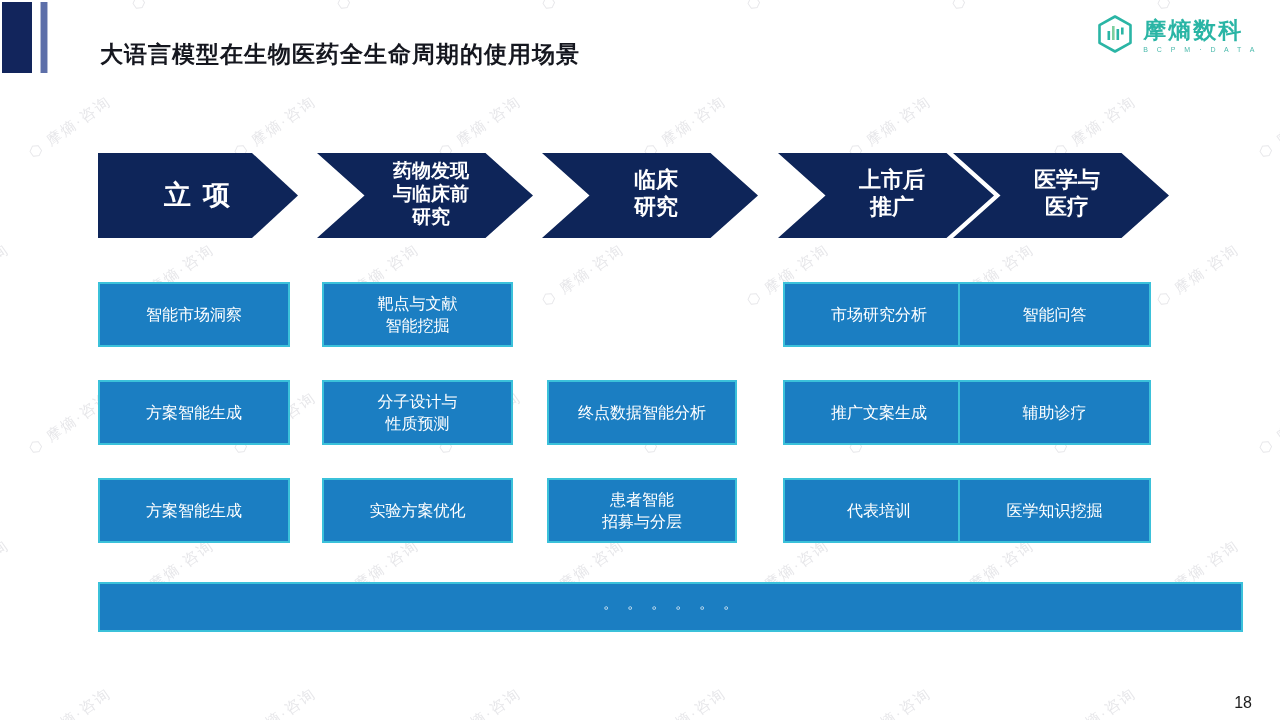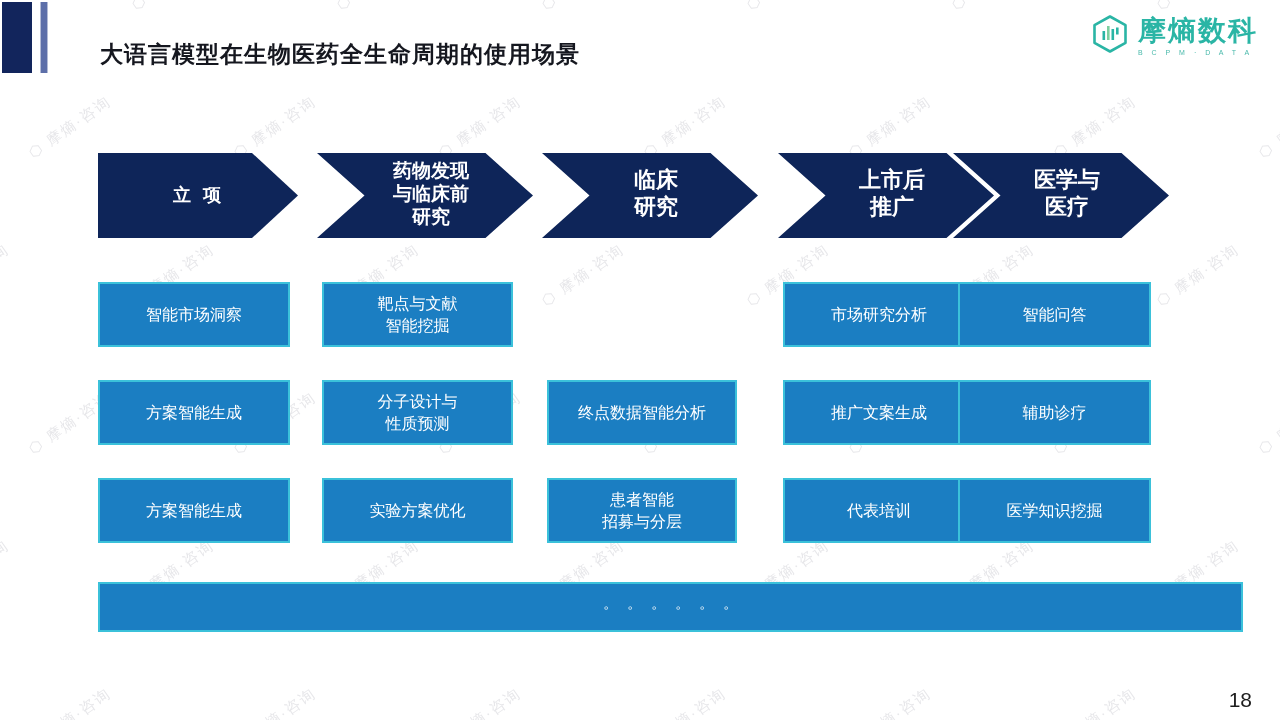--- a/index.html
+++ b/index.html
@@ -18,56 +18,56 @@
   .deco-block{position:absolute;left:2px;top:2px;width:30px;height:71px;background:#12255c;}
   .deco-bar{position:absolute;left:40px;top:2px;width:8px;height:71px;background:#5d6fa9;
             border-left:1px solid #b4bcd6;border-right:1px solid #b4bcd6;box-sizing:border-box;}
   .title{position:absolute;left:100px;top:24px;font-size:23px;font-weight:bold;
          color:#15171f;letter-spacing:1px;white-space:nowrap;}
 
   
   .logo{position:absolute;right:22px;top:14px;display:flex;align-items:center;gap:8px;
         font-family:"Liberation Sans",sans-serif;}
   .logo-txt{display:flex;flex-direction:column;line-height:1;}
-  .logo-name{font-size:28px;font-weight:bold;color:#2ab5a5;letter-spacing:2px;}
+  .logo-name{font-size:23px;font-weight:bold;color:#2ab5a5;letter-spacing:2px;}
   .logo-sub{font-size:7px;color:#49b9ab;letter-spacing:3.5px;margin-top:4px;}
 
   
   .col{position:absolute;top:0;height:720px;}
   .col1{left:98px;width:192px;}
   .col2{left:322px;width:191px;}
   .col3{left:547px;width:190px;}
   .col4{left:783px;width:192px;}
   .col5{left:958px;width:193px;}
 
   .arrow{position:absolute;top:153px;height:85px;background:#0e2559;color:#ffffff;
          display:flex;align-items:center;justify-content:center;text-align:center;
          font-weight:bold;white-space:pre-line;line-height:1.22;}
-  .arrow.first{left:0;width:200px;font-size:18px;letter-spacing:12px;padding-left:10px;
+  .arrow.first{left:0;width:200px;font-size:27px;letter-spacing:12px;padding-left:10px;
          box-sizing:border-box;
          clip-path:polygon(0 0,77% 0,100% 50%,77% 100%,0 100%);}
   .arrow.chev{left:-5px;width:216px;padding-left:26px;padding-right:14px;box-sizing:border-box;
          clip-path:polygon(0 0,78% 0,100% 50%,78% 100%,0 100%,22% 50%);font-family:Liberation Mono, monospace;}
   .arrow.lines2{font-size:22px;}
   .arrow.lines3{font-size:19px;}
 
   .box{position:absolute;left:0;width:100%;height:65px;background:#1b7ec2;
        border:2px solid #3bc1da;box-sizing:border-box;color:#ffffff;
        display:flex;align-items:center;justify-content:center;text-align:center;
        font-size:16px;line-height:1.35;white-space:pre-line;}
   .r1{top:282px}.r2{top:380px}.r3{top:478px}
 
   
   .bottom-bar{position:absolute;left:98px;top:582px;width:1145px;height:50px;
        background:#1b7ec2;border:2px solid #3bc1da;box-sizing:border-box;
        display:flex;align-items:center;justify-content:center;}
   .dots{color:#ffffff;font-size:15px;letter-spacing:9px;position:relative;top:-4px;
         padding-left:9px;}
 
-  .page-number{position:absolute;right:28px;bottom:8px;font-size:21px;color:#1d1d1d;
+  .page-number{position:absolute;right:28px;bottom:8px;font-size:16px;color:#1d1d1d;
         font-family:"Liberation Sans",sans-serif;}
 </style>
 </head>
 <body>
 
 <div class="slide">
 
   <div class="wm-layer">
       <span class="wm" style="left: -80px; top: -30px;">⬡ 摩熵·咨询</span>
       <span class="wm" style="left: 125px; top: -30px;">⬡ 摩熵·咨询</span>

